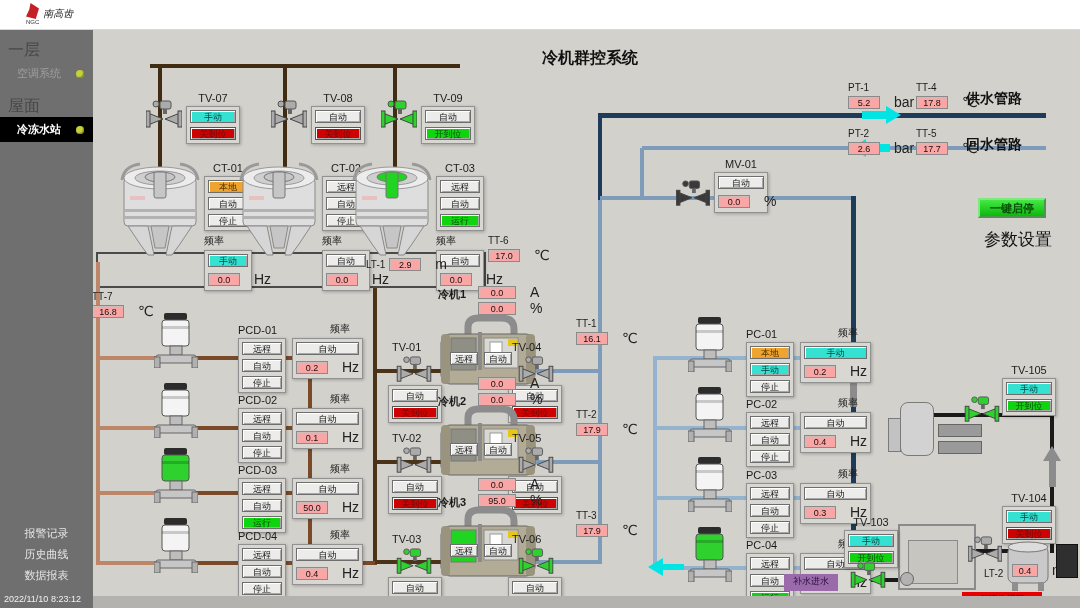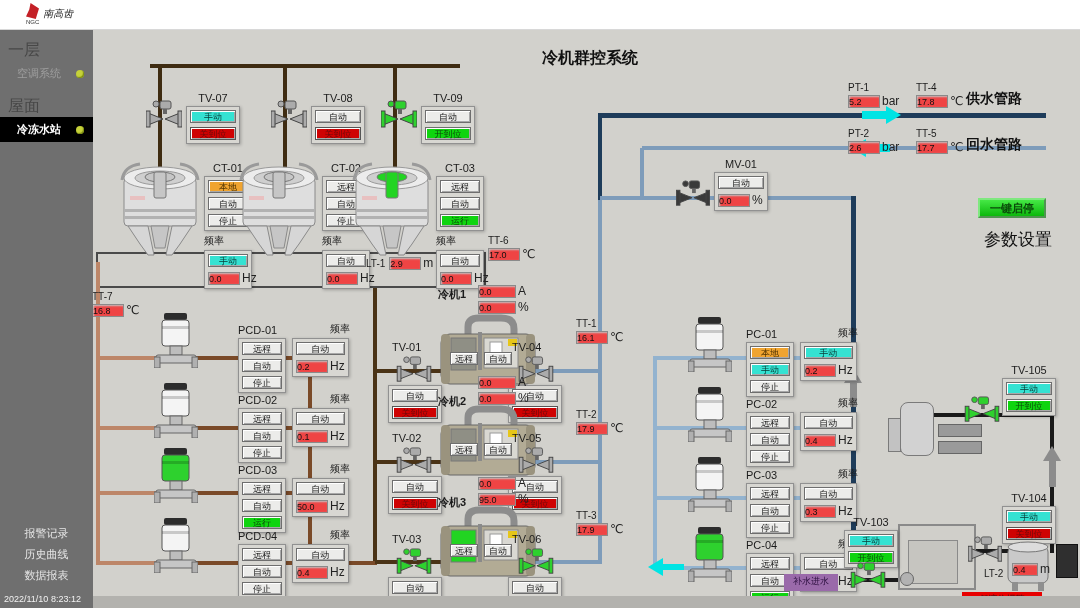--- a/index.html
+++ b/index.html
@@ -32,22 +32,22 @@
 
 .stitle{position:absolute;left:460px;top:48px;width:260px;text-align:center;font-size:16px;font-weight:bold;color:#111}
 .dlabel{font-size:11px;color:#1c1c1c;text-align:center;white-space:nowrap}
 .slabel{font-size:10px;color:#1c1c1c;white-space:nowrap}
 .flabel{font-size:10px;color:#1c1c1c;white-space:nowrap}
 .bx{display:block;min-width:40px;height:13px;line-height:12px;font-size:9px;text-align:center;border:1px solid #6e6e6e;background:#ececea;color:#111;box-shadow:inset 1px 1px 0 #fff,inset -1px -1px 0 #a8a8a8;cursor:pointer;white-space:nowrap;padding:0 2px}
 .c-cyan{background:#35e2d2;color:#083a36}
 .c-red{background:#cf0202;color:#6d0a0a;border-color:#555}
 .c-green{background:#0fd40f;color:#0a4a0a}
 .c-orange{background:#f0a430;color:#4a3000}
-.vb{display:inline-block;min-width:32px;height:13px;line-height:12px;font-size:9px;text-align:left;background:#ef4444;border:1px solid #8a8a8a;box-shadow:inset 1px 1px 2px #c2c2c2;color:#111;white-space:nowrap}
-.unit{font-style:normal;font-size:12px;color:#222;margin-left:2px}
+.vb{display:inline-block;min-width:32px;height:13px;line-height:12px;font-size:9px;text-align:center;background:#fca5a5;border:1px solid #8a8a8a;box-shadow:inset 1px 1px 2px #c2c2c2;color:#111;white-space:nowrap}
+.unit{font-style:normal;font-size:14px;color:#222;margin-left:14px}
 .vrow{display:flex;align-items:center;white-space:nowrap}
 .grp{border:1px solid #919191;background:#d8d7d2;padding:3px;display:flex;flex-direction:column;gap:4px;box-shadow:1px 1px 3px rgba(0,0,0,.25)}
 .vpanel{width:54px}
 .vpanel .dlabel{margin-bottom:2px}
 .pp{position:absolute}
 .sensor .slabel{margin-bottom:1px}
 .pump-row{display:flex;width:112px;justify-content:space-between;align-items:flex-end}
 .cols{display:flex;gap:6px;align-items:flex-start}
 .btn-green{position:absolute;width:68px;height:20px;background:linear-gradient(#45e845,#0cb80c);border:2px outset #7fe87f;font-size:11px;font-weight:bold;color:#0a4a0a;text-align:center;line-height:16px;cursor:pointer}
 .txt{position:absolute;font-size:17px;color:#111;white-space:nowrap;cursor:pointer}

